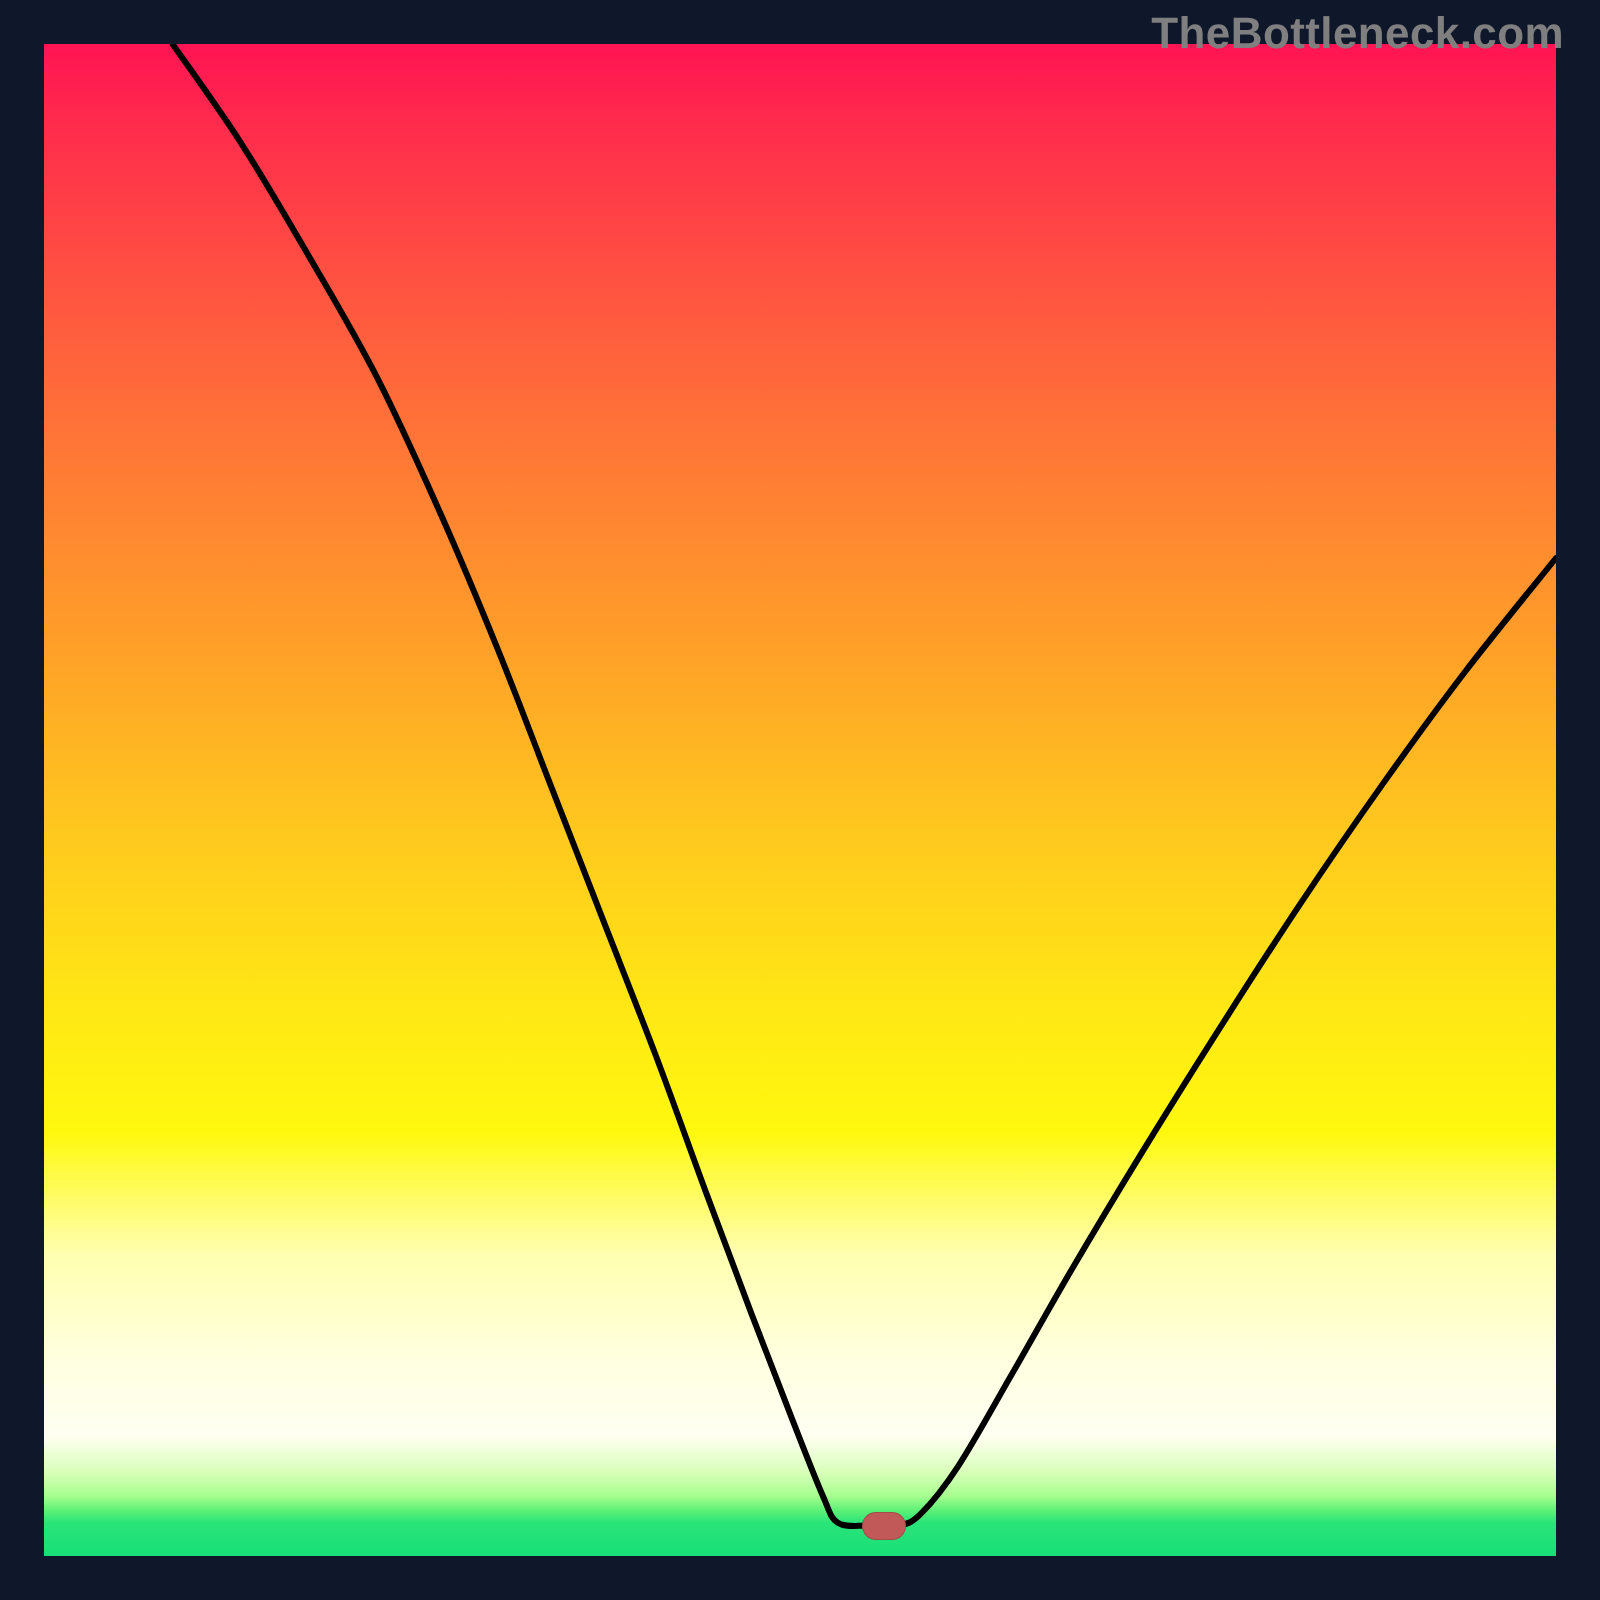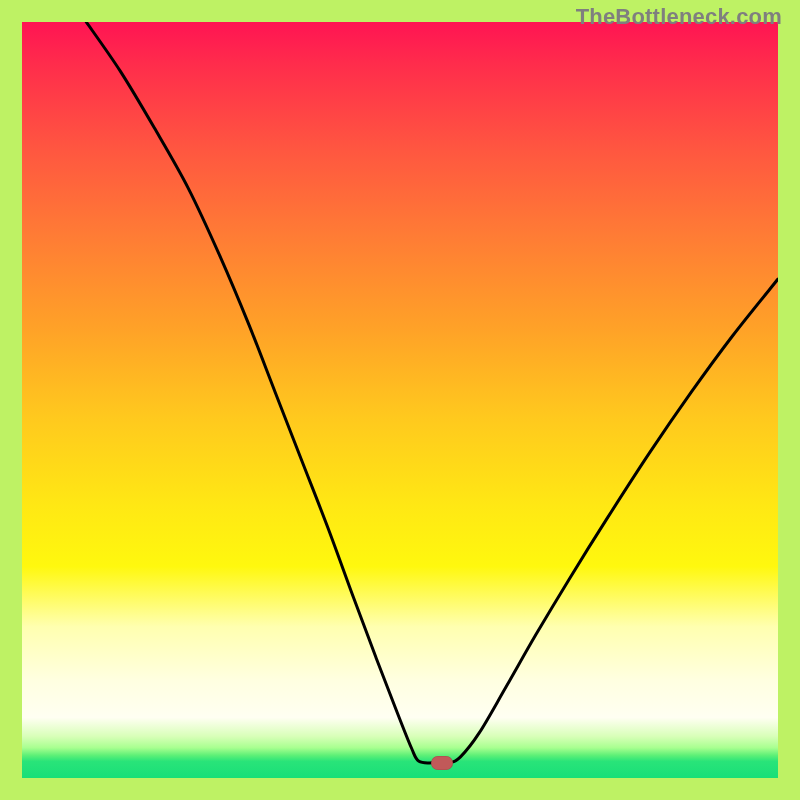--- a/index.html
+++ b/index.html
@@ -10,21 +10,21 @@
     background: #000;
     overflow: hidden;
     font-family: Arial, Helvetica, sans-serif;
   }
   .frame {
     position: absolute;
     left: 0;
     top: 0;
     width: 800px;
     height: 800px;
-    background: #bef264;
+    background: #0f172a;
   }
   .watermark {
     position: absolute;
     top: 4px;
     right: 18px;
     color: #7f7f7f;
     font-size: 22px;
     font-weight: 600;
     letter-spacing: 0.2px;
     z-index: 20;

